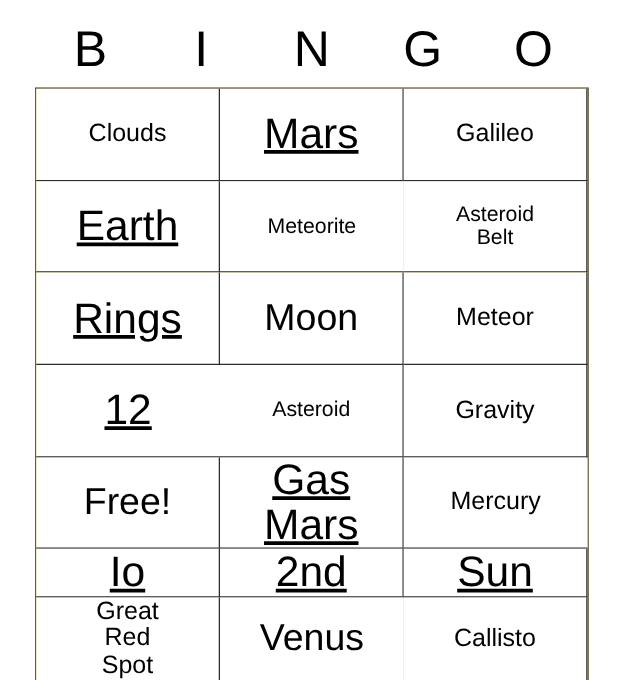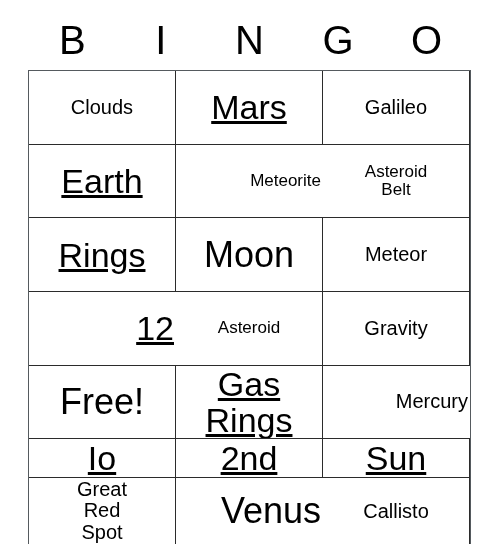--- a/index.html
+++ b/index.html
@@ -72,38 +72,37 @@
     display: flex;
     align-items: center;
     justify-content: center;
     text-align: center;
     overflow: hidden;
     padding: 1px 2px;
     background: #ffffff;
   }
   .bingo-cell:nth-child(5n) {
     border-right: none;
-    justify-content: flex-end;
   }
   .bingo-cell:nth-child(n+21) {
     border-bottom: none;
   }
   .cell-text {
     display: block;
     line-height: 1.06;
     white-space: pre-line;
     color: #000000;
     word-break: normal;
   }
 
   
   .fs-xs  { font-size: 14px; }
   .fs-s   { font-size: 17px; }
   .fs-m   { font-size: 20px; }
-  .fs-xl  { font-size: 36px; }
+  .fs-xl  { font-size: 30px; }
   .fs-xxl { font-size: 34px; text-decoration: underline; }
 </style>
 </head>
 <body>
 
 <div id="card-root">
 
   <div id="header-row">
     <div class="header-letter">B</div>
     <div class="header-letter">I</div>
@@ -150,21 +149,21 @@
         <span class="cell-text fs-s">Asteroid</span>
       </div>
     <div class="bingo-cell">
         <span class="cell-text fs-m">Gravity</span>
       </div>
     <div class="bingo-cell">
         <span class="cell-text fs-xl">Free!</span>
       </div>
     <div class="bingo-cell">
         <span class="cell-text fs-xxl">Gas
-Rings</span>
+Mars</span>
       </div>
     <div class="bingo-cell">
         <span class="cell-text fs-m">Mercury</span>
       </div>
 
     <div class="bingo-cell">
         <span class="cell-text fs-xxl">Io</span>
       </div>
     <div class="bingo-cell">
         <span class="cell-text fs-xxl">2nd</span>

